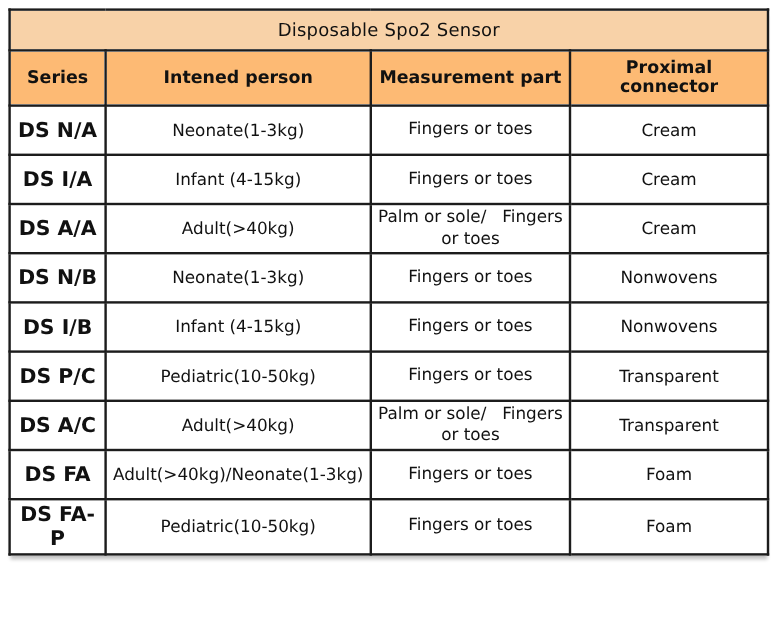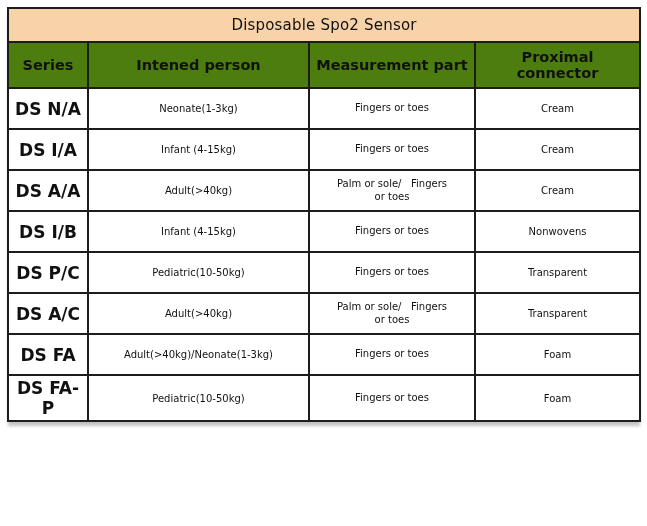--- a/index.html
+++ b/index.html
@@ -34,27 +34,27 @@
   }
   tr.title-row th {
     height: 28px;
     background: #f8d2a8;
     font-size: 15px;
     font-weight: normal;
     letter-spacing: 0.2px;
   }
   tr.header-row th {
     height: 40px;
-    background: #4d7c0f;
+    background: #fdba74;
     font-size: 14.5px;
     font-weight: bold;
   }
   tbody td {
     height: 35px;
-    font-size: 10px;
+    font-size: 14px;
     background: #ffffff;
   }
   td.cell-series {
     font-weight: bold;
     font-size: 17px;
   }
   td.cell-part {
     white-space: pre-line;
     line-height: 1.25;
   }
@@ -98,20 +98,26 @@
 
   <tr>
     <td class="cell-series">DS A/A</td>
     <td class="cell-person">Adult(&gt;40kg)</td>
     <td class="cell-part">Palm or sole/&nbsp;&nbsp;&nbsp;Fingers
 or toes</td>
     <td class="cell-connector">Cream</td>
   </tr>
 
 
+  <tr>
+    <td class="cell-series">DS N/B</td>
+    <td class="cell-person">Neonate(1-3kg)</td>
+    <td class="cell-part">Fingers or toes</td>
+    <td class="cell-connector">Nonwovens</td>
+  </tr>
 
   <tr>
     <td class="cell-series">DS I/B</td>
     <td class="cell-person">Infant (4-15kg)</td>
     <td class="cell-part">Fingers or toes</td>
     <td class="cell-connector">Nonwovens</td>
   </tr>
 
 
   <tr>

